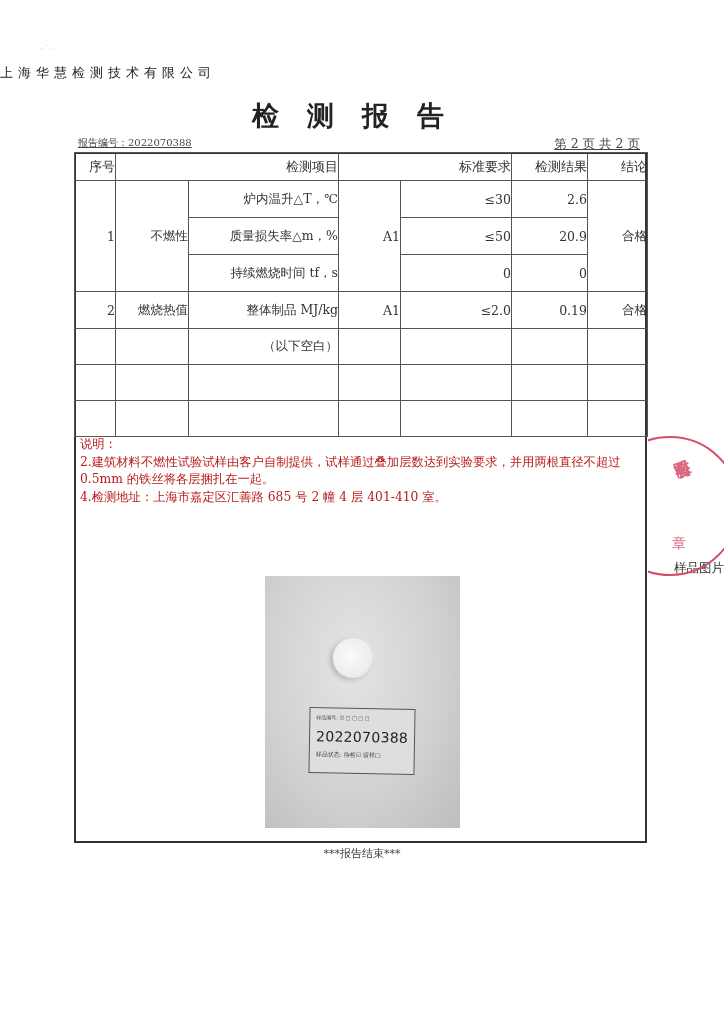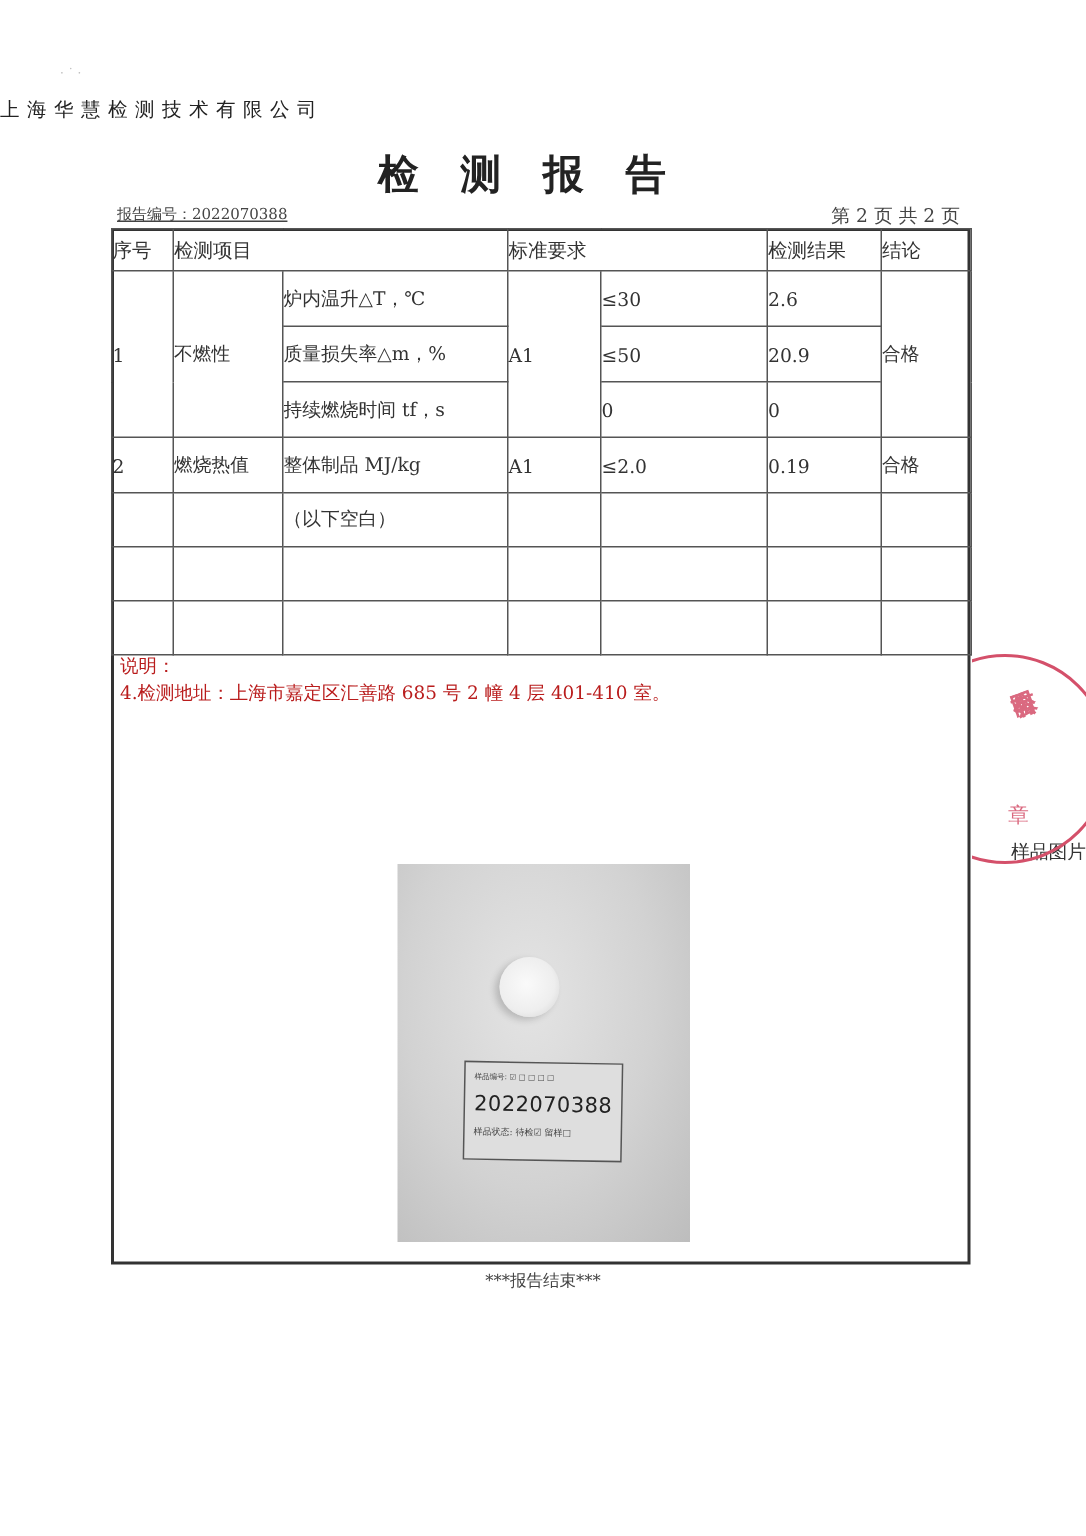--- a/index.html
+++ b/index.html
@@ -3,24 +3,24 @@
 <meta charset="utf-8">
 <style>
   html, body { margin: 0; padding: 0; }
   body {
     width: 724px; height: 1024px; background: #ffffff; position: relative; overflow: hidden;
     font-family: "DejaVu Serif", "Liberation Serif", serif; color: #333;
   }
   .company { position: absolute; top: 64px; left: 0; width: 724px; text-align: left; font-size: 13px; font-weight: normal; letter-spacing: 5px; color: #222; }
   .title { position: absolute; top: 98px; left: 0; width: 724px; text-align: center; font-size: 27px; font-weight: bold; letter-spacing: 28px; color: #222; box-sizing: border-box; }
   .report-no { position: absolute; top: 136px; left: 78px; font-size: 10px; color: #444; text-decoration: underline; }
-  .page-info { position: absolute; top: 136px; right: 84px; font-size: 12.5px; color: #444; }
+  .page-info { position: absolute; top: 136px; right: 84px; font-size: 12.5px; color: #444; text-decoration: underline; }
   .frame { position: absolute; left: 74px; top: 152px; width: 573px; height: 691px; border: 2px solid #333; box-sizing: border-box; }
   table.tbl { position: absolute; left: 74px; top: 152px; width: 573px; border-collapse: collapse; table-layout: fixed; font-size: 12.5px; color: #333; }
-  table.tbl td { border: 1px solid #555; text-align: left; vertical-align: middle; padding: 0; }
+  table.tbl td { border: 1px solid #555; text-align: right; vertical-align: middle; padding: 0; }
   table.tbl tr.hdr td { height: 27px; font-size: 13px; }
   table.tbl tr.sub td { height: 36px; }
   table.tbl tr.blank td { height: 35px; }
   .notes { position: absolute; left: 80px; top: 436px; width: 562px; font-size: 12.3px; line-height: 17.5px; color: #b91c1c; }
   .notes p { margin: 0; }
   .sample-caption { position: absolute; top: 560px; left: 0; width: 724px; text-align: right; font-size: 12.5px; color: #333; }
   .photo { position: absolute; left: 265px; top: 576px; width: 195px; height: 252px;
     background: radial-gradient(ellipse at 45% 35%, #e4e4e4 0%, #d2d2d2 55%, #bdbdbd 100%); }
   .puck { position: absolute; left: 68px; top: 62px; width: 40px; height: 40px; border-radius: 50%;
     background: radial-gradient(circle at 45% 45%, #fafafa 0%, #eeeeee 60%, #d0d0d0 100%); box-shadow: -3px 2px 5px rgba(0,0,0,0.18); }
@@ -119,20 +119,21 @@
         <td></td>
         <td></td>
         <td></td>
         <td></td>
   </tr>
 </tbody>
   </table>
 
 <div class="notes">
   <p>说明：</p>
+  <p>2.建筑材料不燃性试验试样由客户自制提供，试样通过叠加层数达到实验要求，并用两根直径不超过 0.5mm 的铁丝将各层捆扎在一起。</p>
   <p>4.检测地址：上海市嘉定区汇善路 685 号 2 幢 4 层 401-410 室。</p>
 </div>
 
 <div class="sample-caption">样品图片</div>
 <div class="photo">
   <div class="puck"></div>
   <div class="label-card">
     <div class="lc-top">样品编号: ☑ □ □ □ □</div>
     <div class="lc-num">2022070388</div>
     <div class="lc-bottom">样品状态: 待检☑ 留样□</div>

